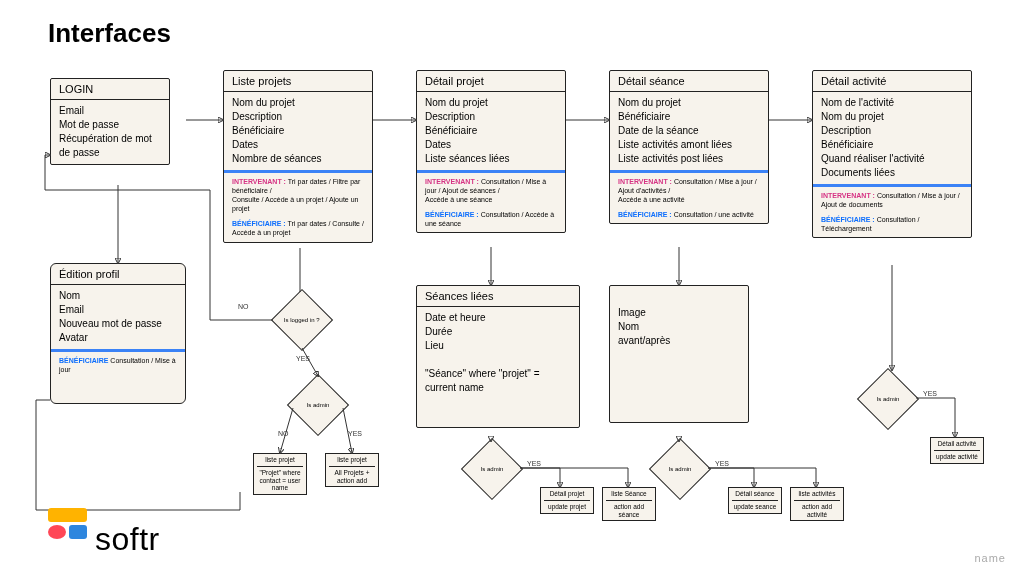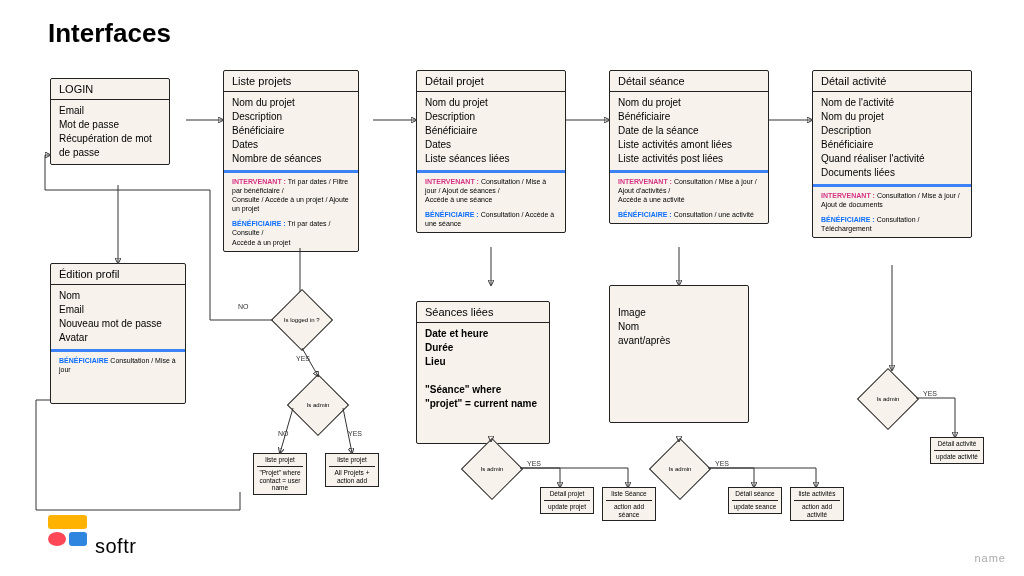--- a/index.html
+++ b/index.html
@@ -102,21 +102,21 @@
   }
   .logo-mark {
     display: grid;
     grid-template-columns: 18px 18px;
     grid-template-rows: 14px 14px;
     gap: 3px;
   }
   .logo-mark .b1 { grid-column: 1 / 3; background: #ffb300; border-radius: 3px; }
   .logo-mark .b2 { background: #ff4757; border-radius: 50%; }
   .logo-mark .b3 { background: #2e86de; border-radius: 3px; }
-  .logo-text { font-size: 20px; font-weight: 400; letter-spacing: 0.5px; margin-top: 33px; }
+  .logo-text { font-size: 32px; font-weight: 400; letter-spacing: 0.5px; margin-top: 33px; }
   .miro {
     position: absolute;
     right: 18px;
     bottom: 12px;
     font-size: 11px;
     color: #aaa;
     letter-spacing: 1px;
   }
 </style>
 </head>
@@ -124,34 +124,34 @@
 
 <div class="title">Interfaces</div>
 
 <div class="card" style="left:50px; top:78px; width:120px;">
   <div class="card-header">LOGIN</div>
   <div class="card-body" style="white-space:pre-line;">Email
 Mot de passe
 Récupération de mot de passe</div>
 </div>
 
-<div class="card" style="left:50px; top:263px; width:136px;">
+<div class="card" style="left:50px; top:263px; width:136px;border-radius:6px;">
   <div class="card-header">Édition profil</div>
   <div class="card-body" style="white-space:pre-line;">Nom
 Email
 Nouveau mot de passe
 Avatar</div>
   <div class="card-notes">
     <span class="role-ben">BÉNÉFICIAIRE</span>
     <span>Consultation / Mise à jour</span>
     <div style="height:25px;"></div>
   </div>
 </div>
 
-<div class="card" style="left:223px; top:70px; width:136px;">
+<div class="card" style="left:223px; top:70px; width:150px;">
   <div class="card-header">Liste projets</div>
   <div class="card-body" style="white-space:pre-line;">Nom du projet
 Description
 Bénéficiaire
 Dates
 Nombre de séances</div>
   <div class="card-notes">
     <div><span class="role-int">INTERVENANT :</span> <span style="white-space:pre-line;">Tri par dates / Filtre par bénéficiaire /
 Consulte / Accède à un projet / Ajoute un projet</span></div>
     <div style="margin-top:6px;"><span class="role-ben">BÉNÉFICIAIRE :</span> <span style="white-space:pre-line;">Tri par dates / Consulte /
@@ -194,23 +194,23 @@
 Description
 Bénéficiaire
 Quand réaliser l'activité
 Documents liées</div>
   <div class="card-notes">
     <div><span class="role-int">INTERVENANT :</span> <span style="white-space:pre-line;">Consultation / Mise à jour / Ajout de documents</span></div>
     <div style="margin-top:6px;"><span class="role-ben">BÉNÉFICIAIRE :</span> <span style="white-space:pre-line;">Consultation / Téléchargement</span></div>
   </div>
 </div>
 
-<div class="card" style="left:416px; top:285px; width:134px;margin-top:16px;">
+<div class="card" style="left:416px; top:285px; width:164px;">
   <div class="card-header">Séances liées</div>
-  <div class="card-body" style="white-space:pre-line; min-height:120px;font-weight:bold;">Date et heure
+  <div class="card-body" style="white-space:pre-line; min-height:120px;">Date et heure
 Durée
 Lieu
 
 "Séance" where "projet" = current name</div>
 </div>
 
 <div class="card" style="left:609px; top:285px; width:140px;">
   <div class="card-body" style="white-space:pre-line; min-height:120px;margin-top:16px;">Image
 Nom
 avant/après</div>

